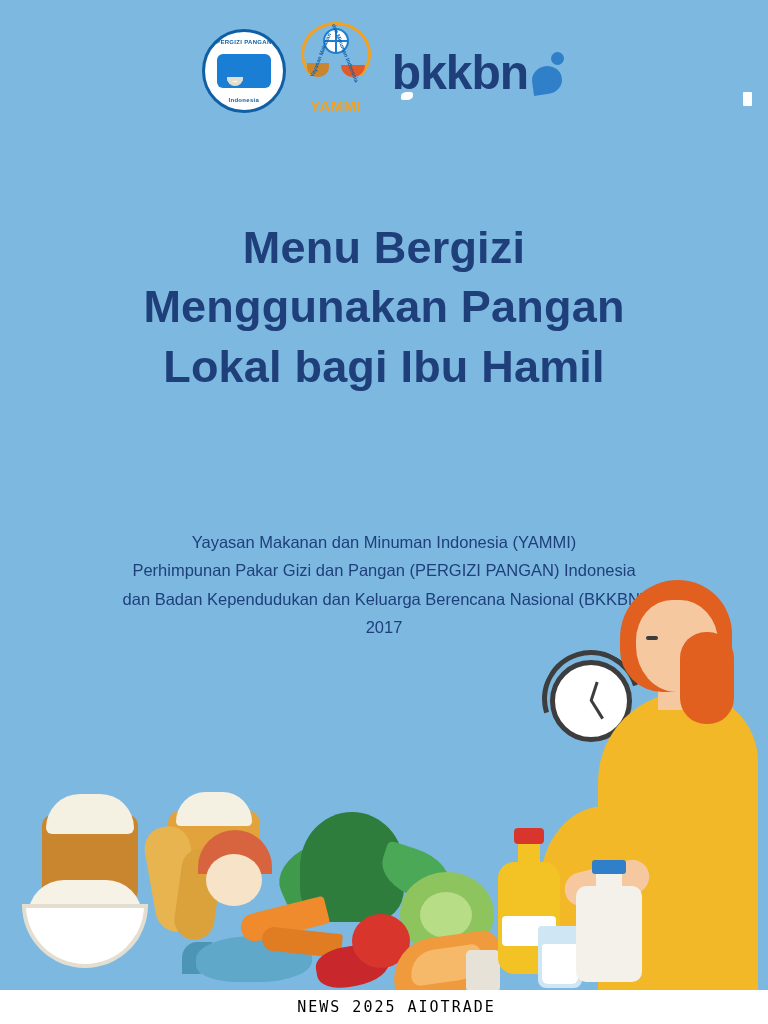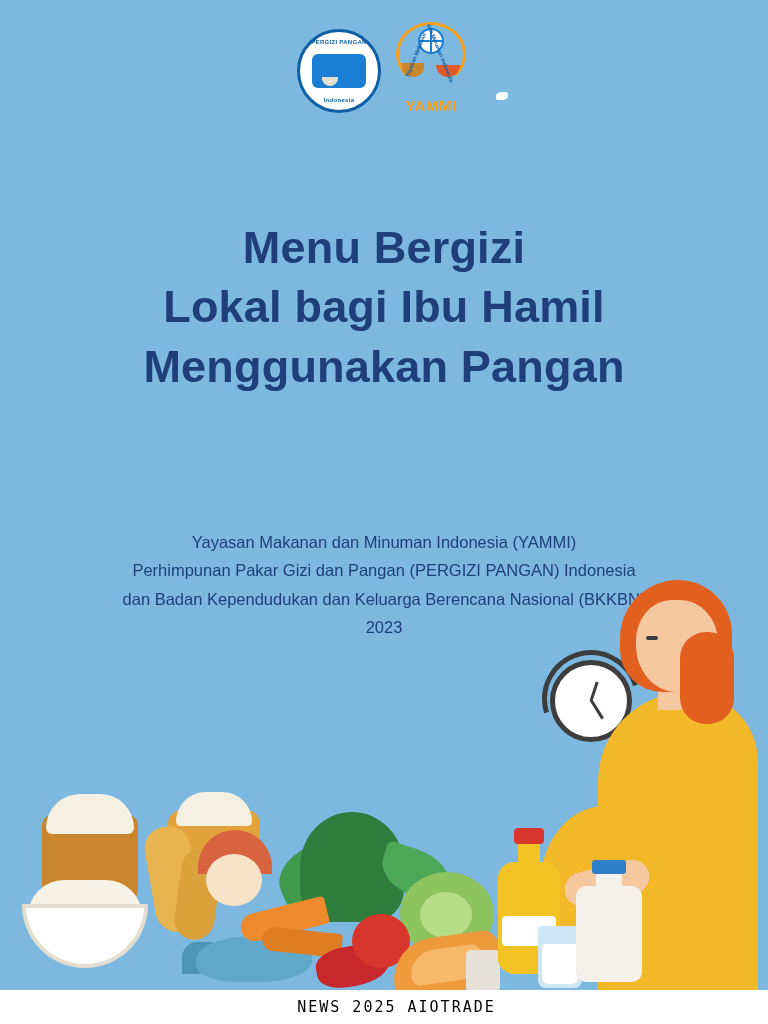--- a/index.html
+++ b/index.html
@@ -785,33 +785,40 @@
         <span class="arc"></span>
         <span class="globe"></span>
         <span class="basket"></span>
         <span class="plate"></span>
         <span class="ring-text-l">Yayasan Makanan</span>
         <span class="ring-text-r">dan Minuman Indonesia</span>
       </div>
       <div class="yammi-label">YAMMI</div>
     </div>
 
+    <div class="logo-bkkbn">
+      <div class="word">bkkbn</div>
+      <div class="mark">
+        <span class="dot"></span>
+        <span class="swoosh"></span>
+      </div>
+    </div>
   </div>
 
   <div class="title">
     <span class="line">Menu Bergizi</span>
+    <span class="line">Menggunakan Pangan</span>
     <span class="line">Lokal bagi Ibu Hamil</span>
-    <span class="line">Menggunakan Pangan</span>
   </div>
 
   <div class="credits">
     <span class="line">Yayasan Makanan dan Minuman Indonesia (YAMMI)</span>
     <span class="line">Perhimpunan Pakar Gizi dan Pangan (PERGIZI PANGAN) Indonesia</span>
     <span class="line">dan Badan Kependudukan dan Keluarga Berencana Nasional (BKKBN)</span>
-    <span class="line">2023</span>
+    <span class="line">2017</span>
   </div>
 
   <div class="illustration">
 
     <span class="clock-arrow"></span>
     <span class="clock"></span>
 
     <div class="woman">
       <span class="w-body"></span>
       <span class="w-belly"></span>

